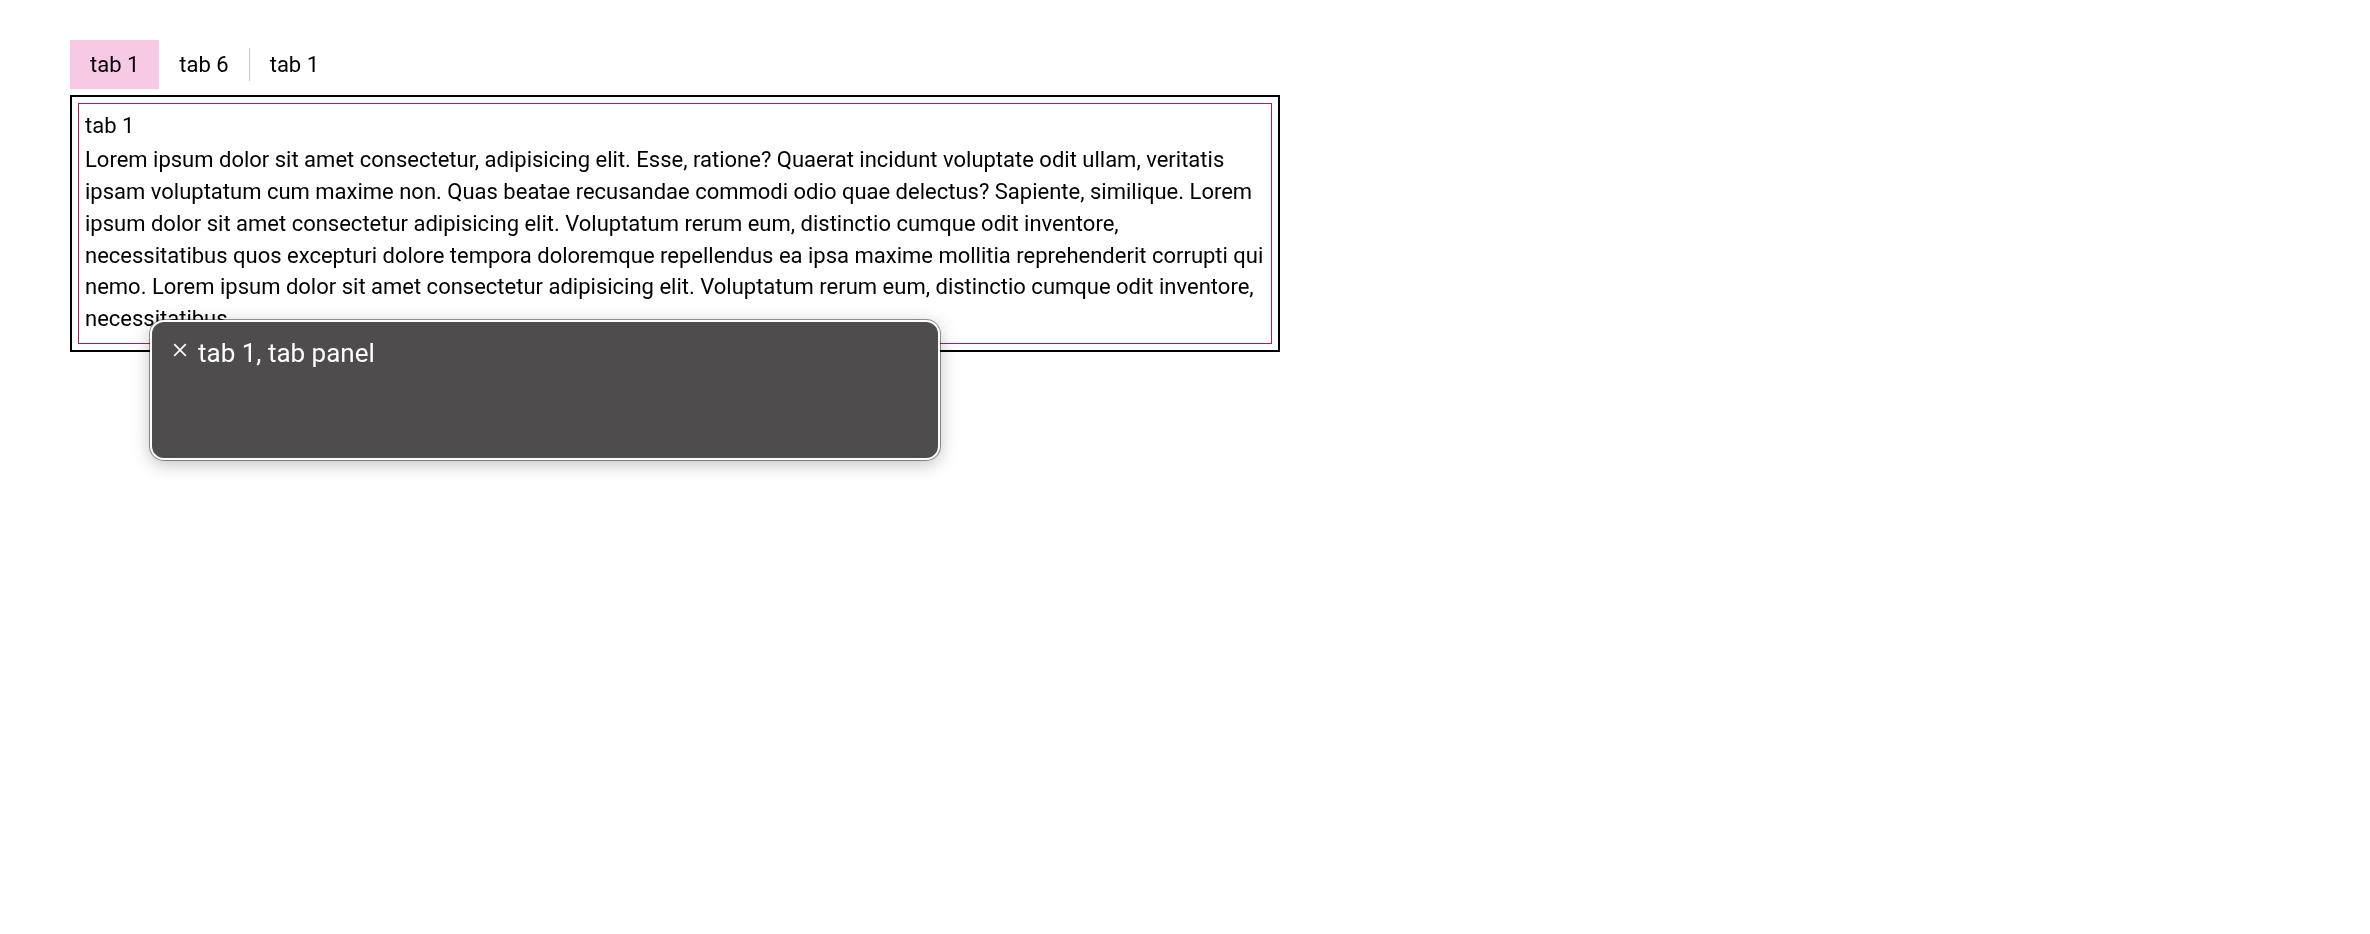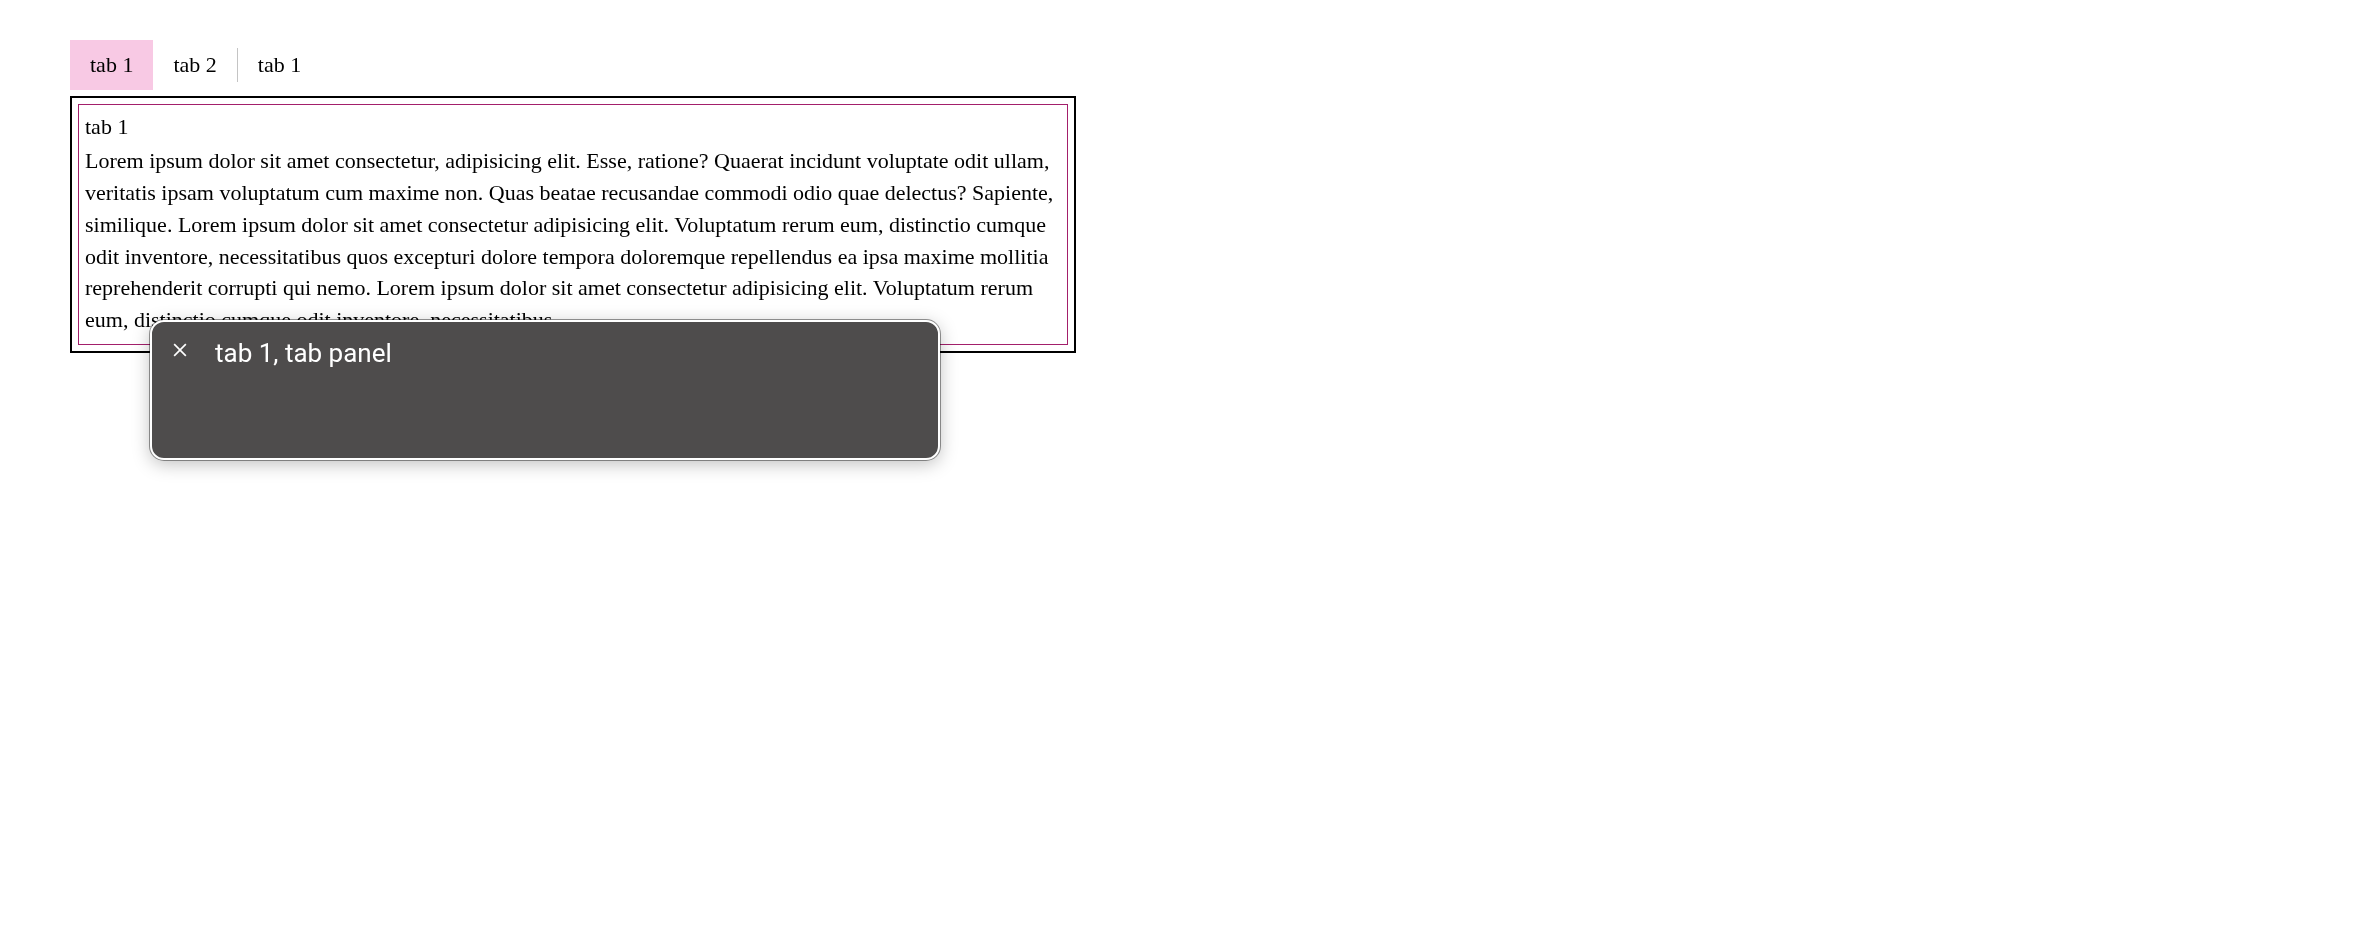--- a/index.html
+++ b/index.html
@@ -8,22 +8,21 @@
       padding: 0;
     }
     body {
       font-family: -apple-system, BlinkMacSystemFont, "Segoe UI", Roboto, Helvetica, Arial, sans-serif;
       background: #ffffff;
       padding: 40px 70px;
       font-size: 22px;
       color: #000;
     }
     .tabs-wrapper {
-      width: 1006px;
-      font-family: Liberation Serif, serif;
+      width: 1210px;
     }
     .tabs-list {
       display: flex;
       gap: 0;
     }
     .tab {
       padding: 12px 20px;
       cursor: pointer;
       background: transparent;
       border: none;
@@ -61,21 +60,21 @@
       min-height: 140px;
       background: #4e4c4c;
       color: #fff;
       border-radius: 14px;
       border: 2px solid #ffffff;
       box-shadow: 0 4px 18px rgba(0,0,0,0.25), 0 0 0 1px rgba(0,0,0,0.4);
       padding: 14px 18px 28px 18px;
       font-size: 26px;
       display: flex;
       align-items: flex-start;
-      gap: 25px;
+      gap: 8px;
     }
     .tooltip-close {
       background: none;
       border: none;
       color: #fff;
       cursor: pointer;
       padding: 0;
       line-height: 1;
       display: inline-flex;
       align-items: center;
@@ -90,21 +89,21 @@
     .tooltip-text {
       padding-top: 2px;
     }
   </style>
 </head>
 <body>
 
 <div class="tabs-wrapper">
   <div class="tabs-list">
     <button class="tab active">tab 1</button>
-    <button class="tab">tab 2</button>
+    <button class="tab">tab 6</button>
     <div class="tab-separator"></div>
     <button class="tab">tab 1</button>
   </div>
 
   <div class="tab-panel">
     <div class="tab-panel-inner">
       <div class="panel-title">tab 1</div>
       <div class="panel-body">Lorem ipsum dolor sit amet consectetur, adipisicing elit. Esse, ratione? Quaerat incidunt voluptate odit ullam, veritatis ipsam voluptatum cum maxime non. Quas beatae recusandae commodi odio quae delectus? Sapiente, similique. Lorem ipsum dolor sit amet consectetur adipisicing elit. Voluptatum rerum eum, distinctio cumque odit inventore, necessitatibus quos excepturi dolore tempora doloremque repellendus ea ipsa maxime mollitia reprehenderit corrupti qui nemo. Lorem ipsum dolor sit amet consectetur adipisicing elit. Voluptatum rerum eum, distinctio cumque odit inventore, necessitatibus</div>
     </div>
   </div>

